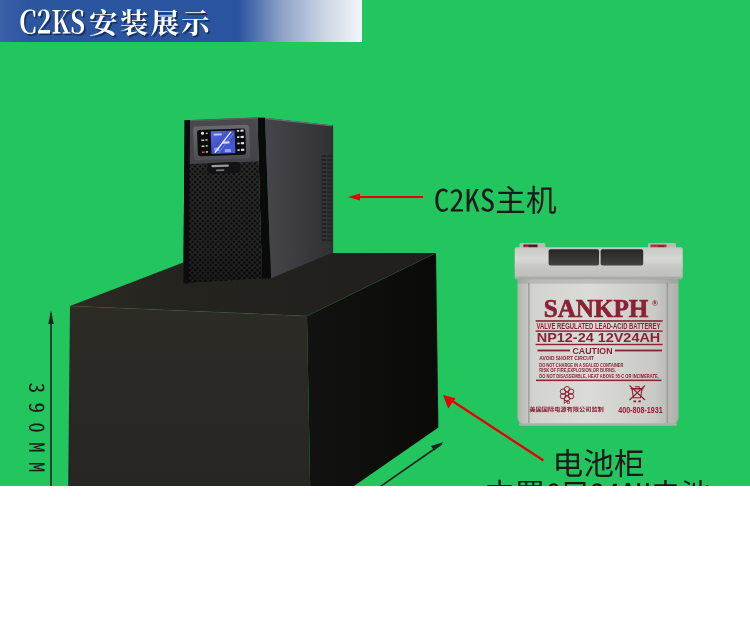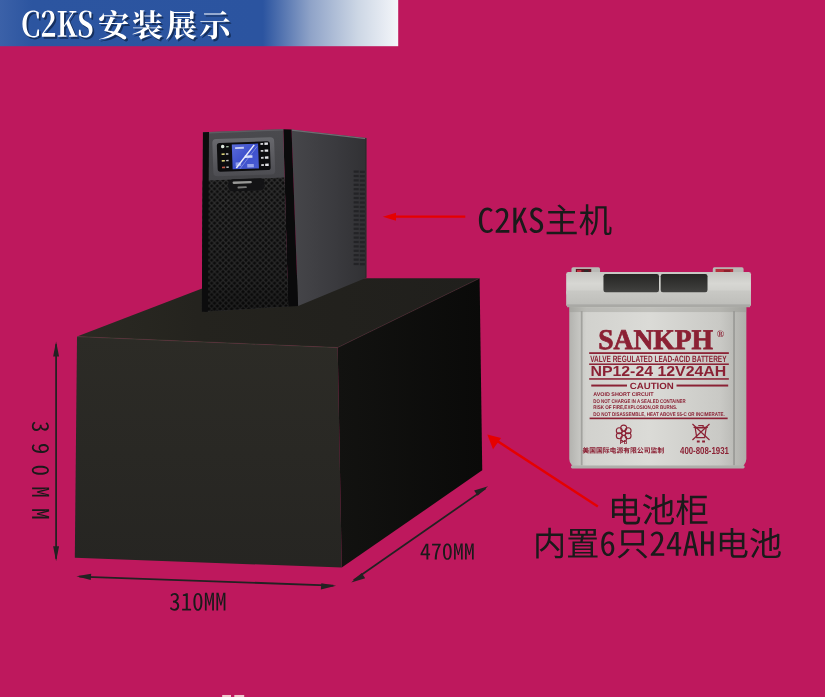--- a/index.html
+++ b/index.html
@@ -1,15 +1,15 @@
 <!DOCTYPE html>
 <html><head><meta charset="utf-8">
 <style>
 html,body{margin:0;padding:0;}
-#page{position:relative;width:750px;height:634px;background:#be185d;overflow:hidden;font-family:"Liberation Sans",sans-serif;text-align:right;}
+#page{position:relative;width:750px;height:486px;background:#22c55e;overflow:hidden;font-family:"Liberation Sans",sans-serif;text-align:right;}
 #banner{position:absolute;left:0;top:0;width:362px;height:42px;background:linear-gradient(to right,#3b61a8 0%,#2c55a0 8%,#2b54a0 66%,#8fa3c8 78%,#cdd7e5 90%,#f4f6fa 100%);}
 </style></head>
 <body>
 <div id="page">
 <div id="banner"></div>
 <svg width="750" height="634" style="position:absolute;left:0;top:0">
 <defs>
 <linearGradient id="gtop" x1="70" y1="300" x2="436" y2="270" gradientUnits="userSpaceOnUse">
 <stop offset="0" stop-color="#2b2a23"></stop>
           <stop offset="0.3" stop-color="#24231e"></stop>

